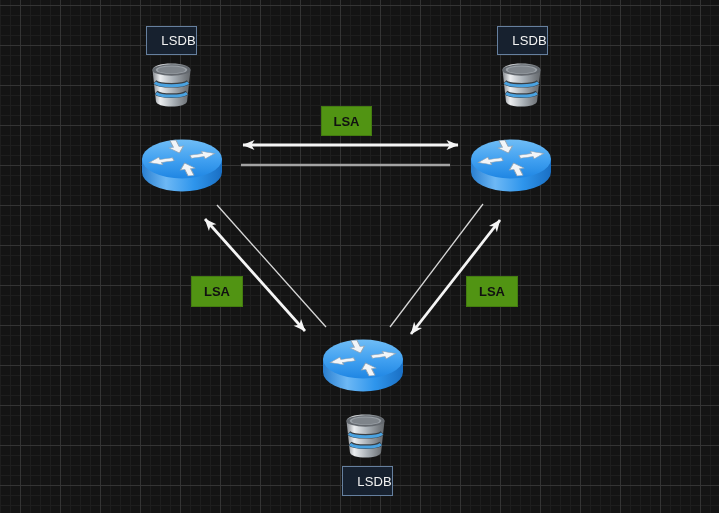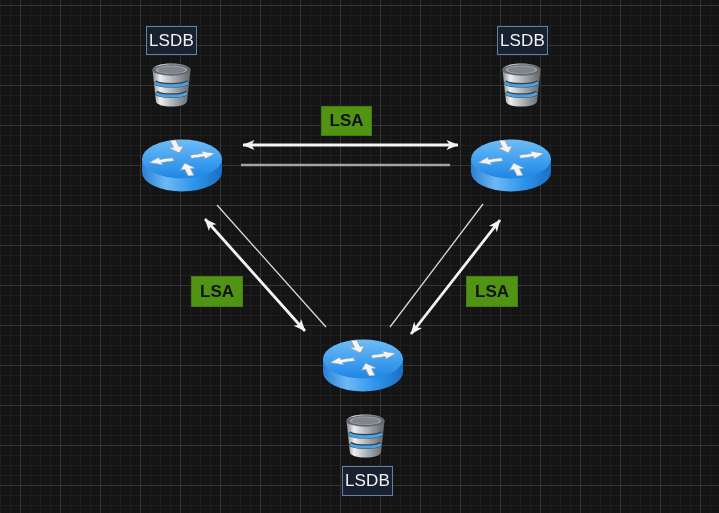--- a/index.html
+++ b/index.html
@@ -24,36 +24,36 @@
   
   svg.edges { position: absolute; left: 0; top: 0; }
   .edge-thick { stroke: var(--c-arrow, #f5f5f5); stroke-width: 2.8; }
   .edge-gray  { stroke: var(--c-link_gray, #a3a3a3); stroke-width: 2.6; }
   .edge-thin  { stroke: var(--c-link_thin, #d8d8d8); stroke-width: 1.3; }
   .arrowhead  { fill: var(--c-arrow, #f5f5f5); }
 
   
   .lsdb-box {
     position: absolute;
-    display: flex; align-items: center; justify-content: center;
+    display: flex; align-items: center; justify-content: flex-end;
     background: var(--c-lsdb_fill, #17212f);
     border: 1px solid var(--c-lsdb_border, #66809f);
     color: var(--c-lsdb_text, #f2f2f2);
-    font-size: 17px;
+    font-size: 13px;
     letter-spacing: 0.2px;
   }
 
   
   .lsa-box {
     position: absolute;
     display: flex; align-items: center; justify-content: center;
     background: var(--c-lsa_fill, #519413);
     border: 1px solid var(--c-lsa_border, #447c10);
     color: var(--c-lsa_text, #111111);
-    font-size: 17px;
+    font-size: 13px;
     font-weight: bold;
     text-align: right;
   }
 
   .node-icon { position: absolute; line-height: 0; }
 </style>
 </head>
 <body>
 
 <div class="canvas">

